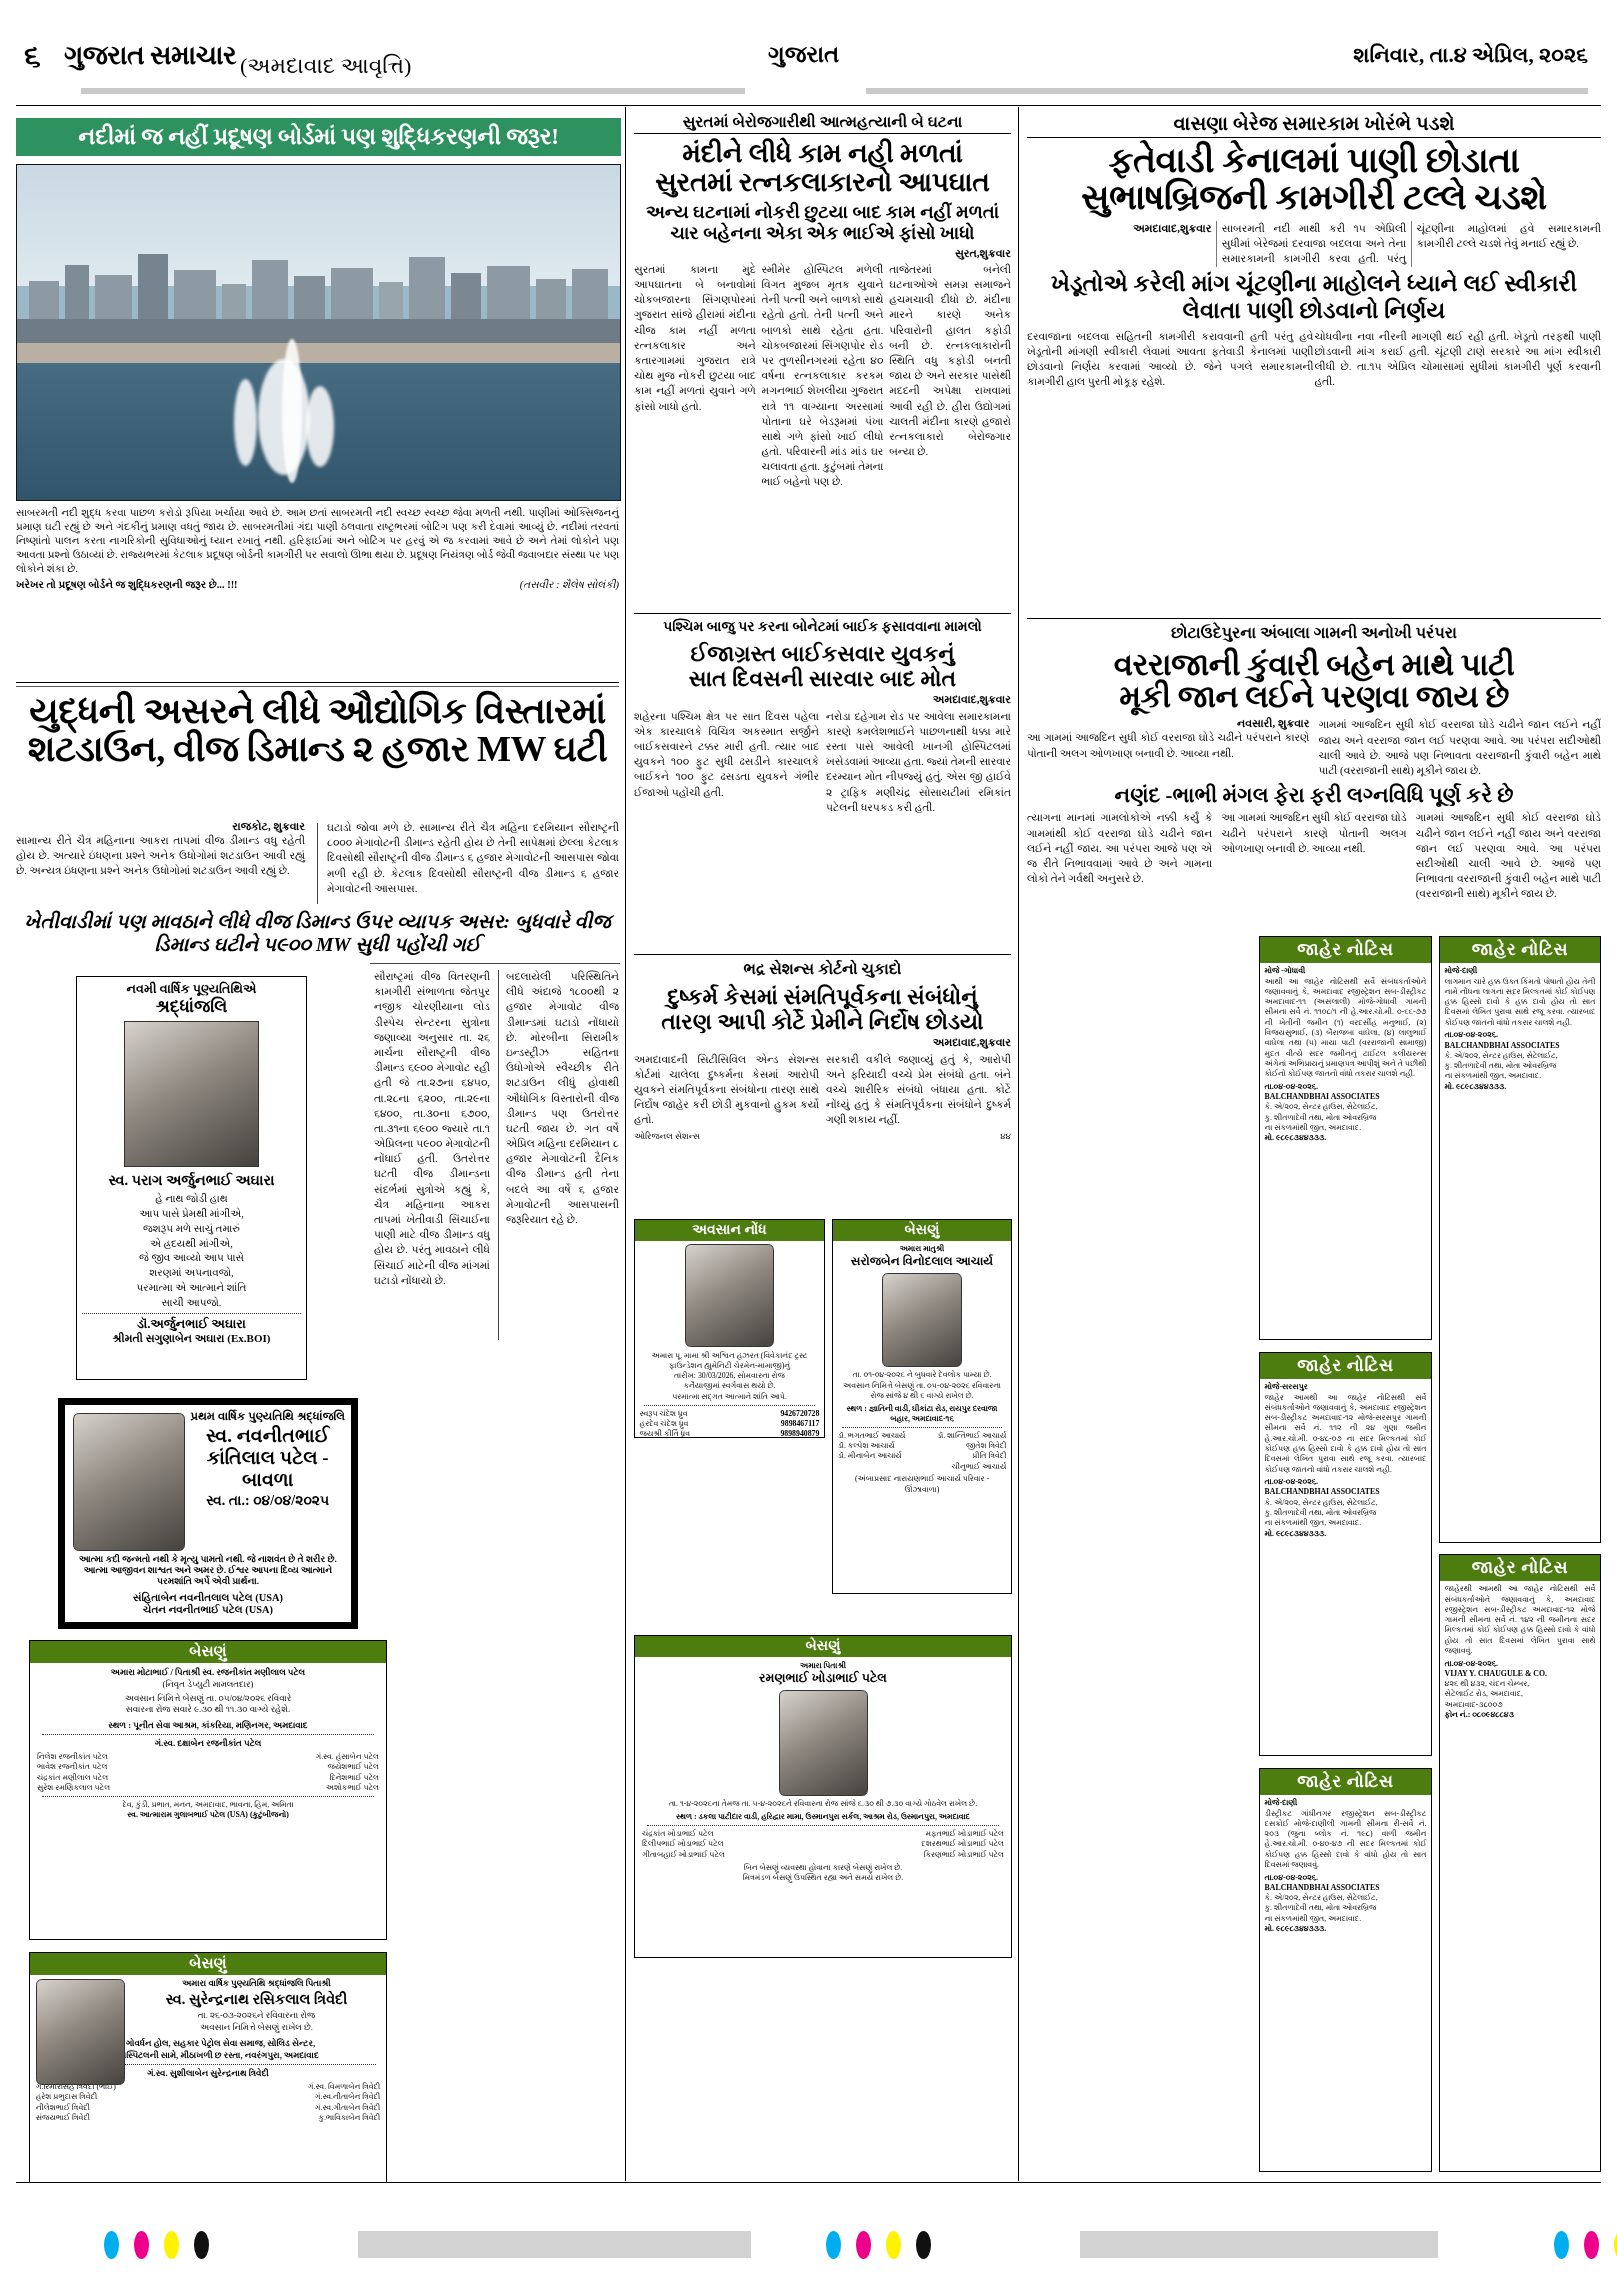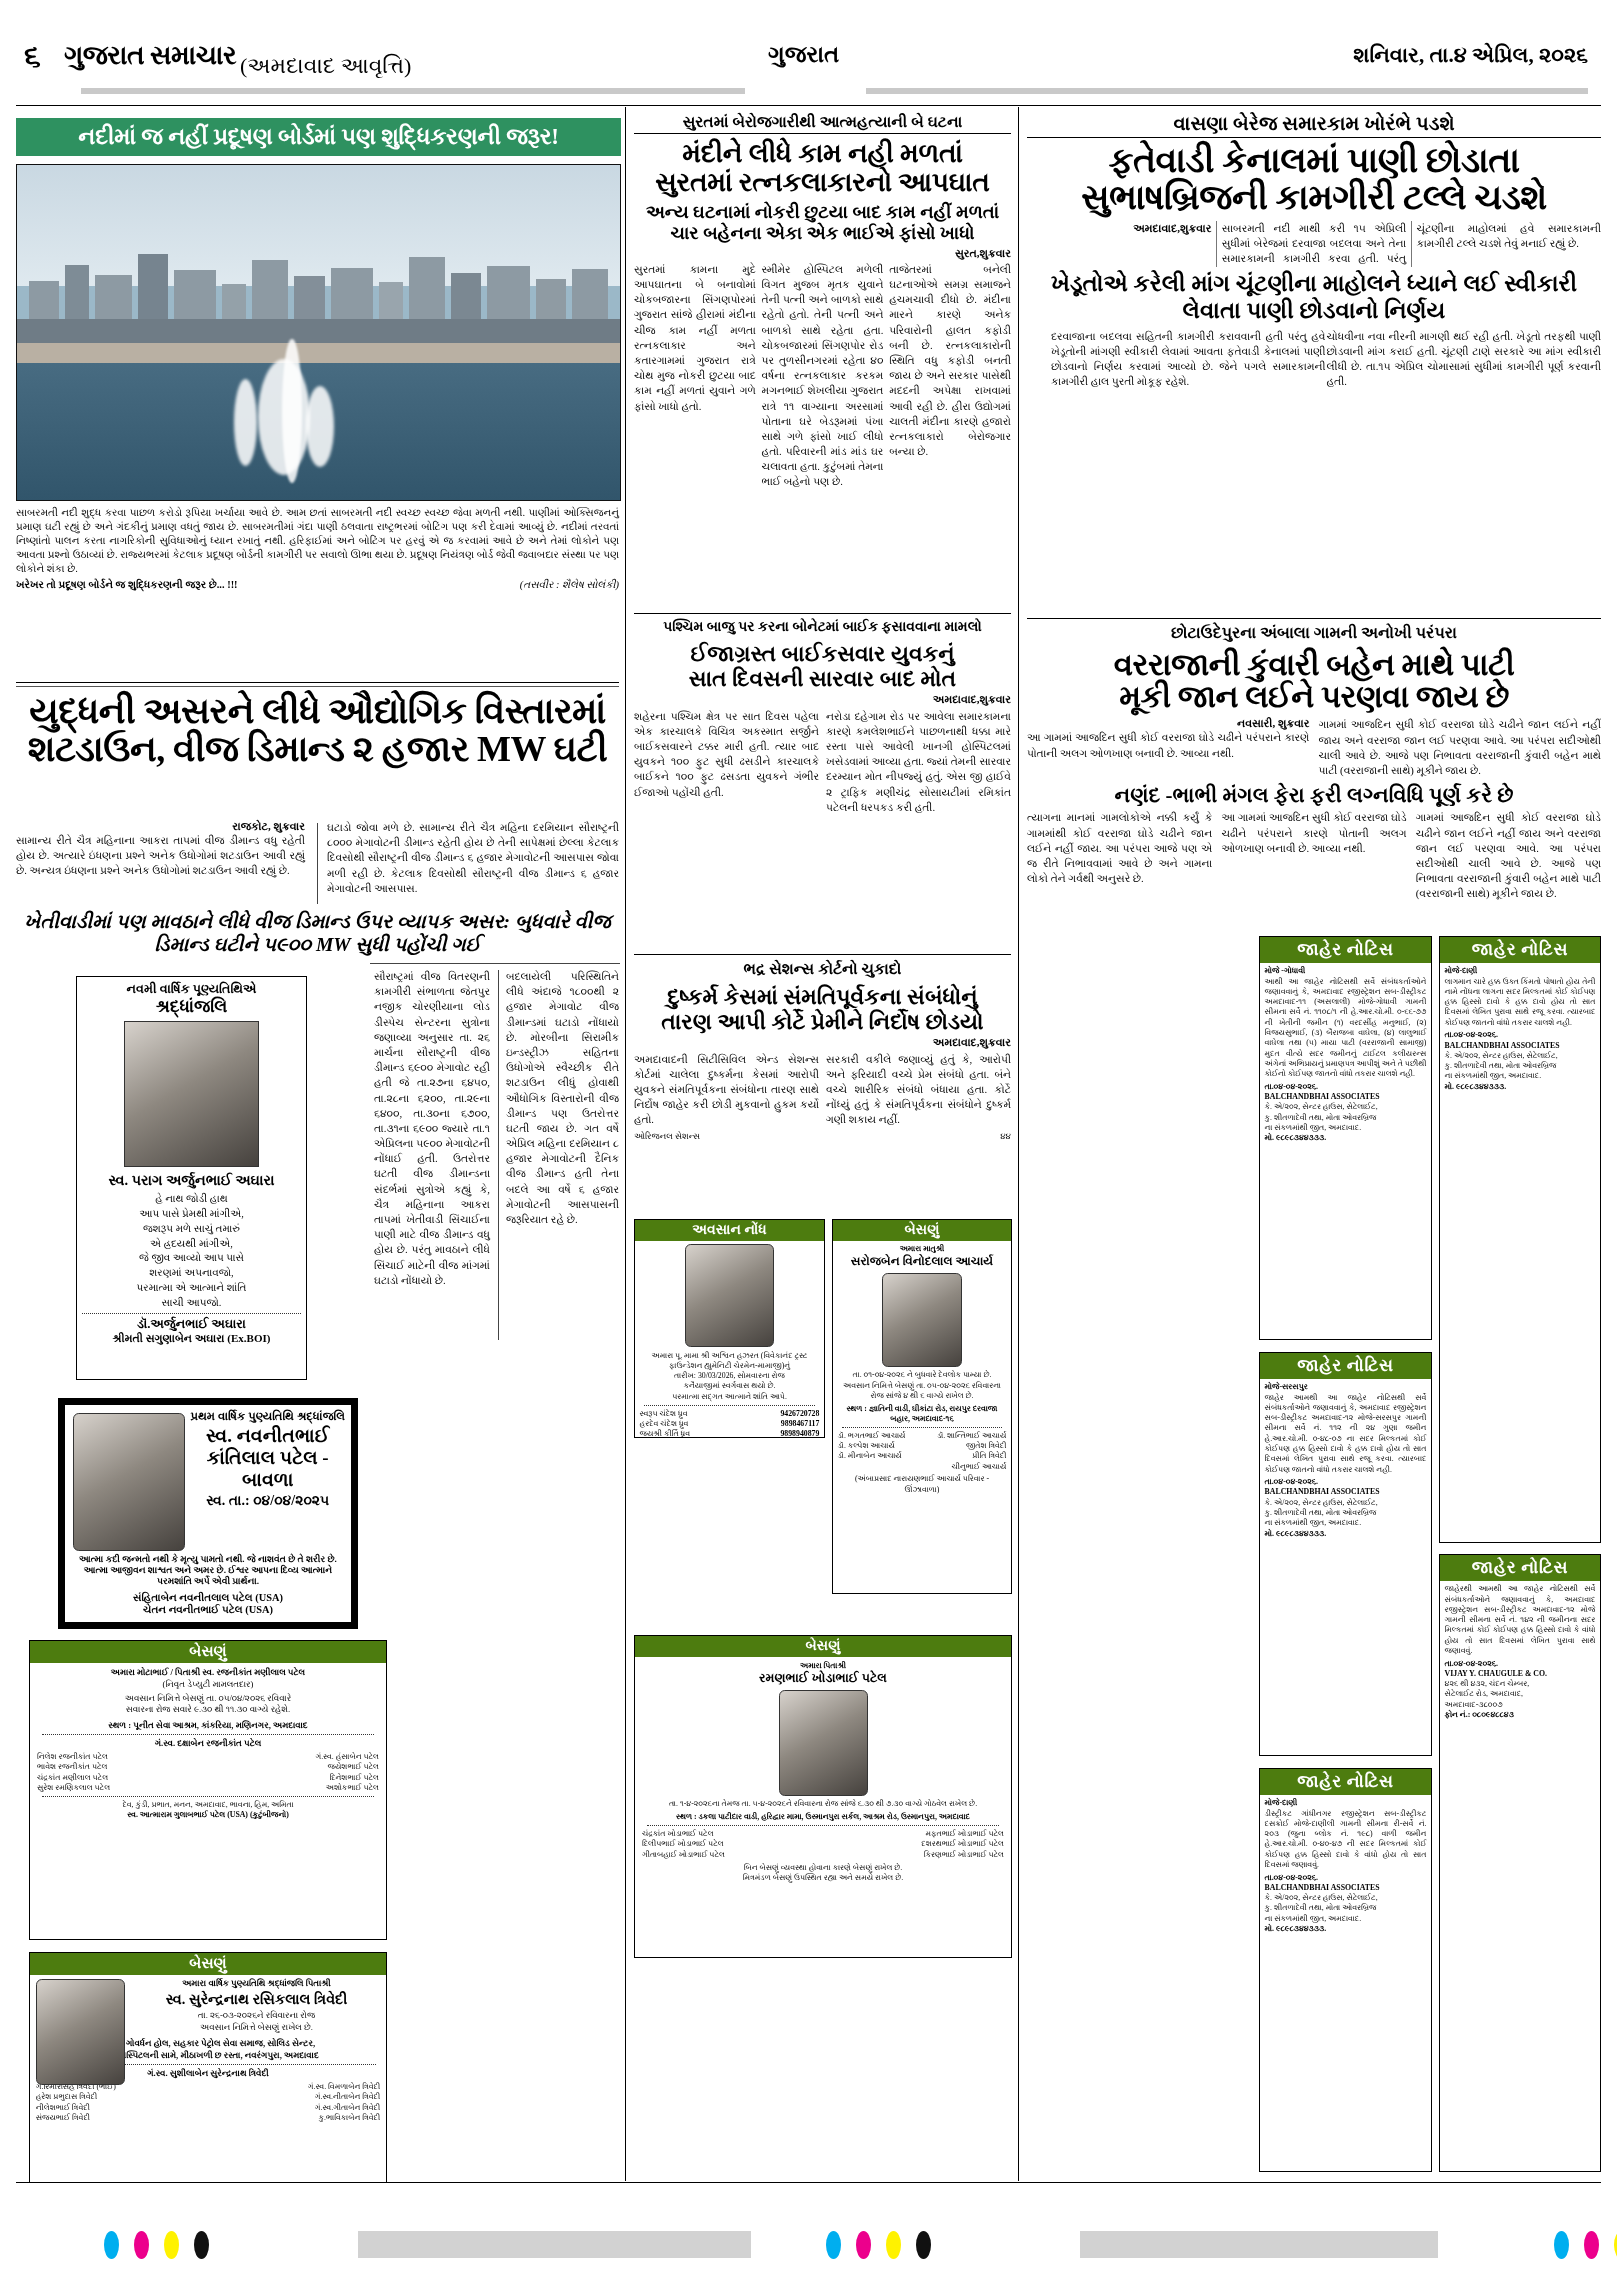--- a/index.html
+++ b/index.html
@@ -358,21 +358,21 @@
 
   <div style="position:absolute;left:1027px;top:113px;width:574px;">
     <div class="kicker" style="font-size:19.6px;">વાસણા બેરેજ સમારકામ ખોરંભે પડશે</div>
     <div class="hl-xl" style="font-size:35px;">ફતેવાડી કેનાલમાં પાણી છોડાતા</div>
     <div class="hl-xl" style="font-size:35px;">સુભાષબ્રિજની કામગીરી ટલ્લે ચડશે</div>
     <div class="body" style="margin-top:4.6px;column-count:3;column-gap:10.4px;column-rule:0.6px solid #777;">
       <span class="dateline" style="display:block;text-align:right;">અમદાવાદ,શુક્રવાર</span>
       <span style="display:block;">સાબરમતી નદી માથી કરી ૧૫ એપ્રિલી સુધીમાં બેરેજમાં દરવાજા બદલવા અને તેના સમારકામની કામગીરી કરવા હતી. પરંતુ ચૂંટણીના માહોલમાં હવે સમારકામની કામગીરી ટલ્લે ચડશે તેવું મનાઈ રહ્યું છે.</span>
     </div>
     <div class="subhead" style="margin-top:4.6px;font-size:23px;">ખેડૂતોએ કરેલી માંગ ચૂંટણીના માહોલને ધ્યાને લઈ સ્વીકારી લેવાતા પાણી છોડવાનો નિર્ણય</div>
-    <div style="display:flex;gap:1px;margin-top:4.6px;margin-left:24px;">
+    <div style="display:flex;gap:1px;margin-top:4.6px;">
       <div class="body" style="flex:1;">દરવાજાના બદલવા સહિતની કામગીરી કરાવવાની હતી પરંતુ હવે ખેડૂતોની માંગણી સ્વીકારી લેવામાં આવતા ફતેવાડી કેનાલમાં પાણી છોડવાનો નિર્ણય કરવામાં આવ્યો છે. જેને પગલે સમારકામની કામગીરી હાલ પુરતી મોકૂફ રહેશે.</div>
       <div class="body" style="flex:1;">ચોધવીના નવા નીરની માગણી થઈ રહી હતી. ખેડૂતો તરફથી પાણી છોડવાની માંગ કરાઈ હતી. ચૂંટણી ટાણે સરકારે આ માંગ સ્વીકારી લીધી છે. તા.૧૫ એપ્રિલ ચોમાસામાં સુધીમાં કામગીરી પૂર્ણ કરવાની હતી.</div>
     </div>
   </div>
 
   <div class="hrule" style="left:1027px;top:618px;width:574px;"></div>
 
   <div style="position:absolute;left:1027px;top:624px;width:574px;">
     <div class="kicker" style="font-size:16px;border:none;">છોટાઉદેપુરના અંબાલા ગામની અનોખી પરંપરા</div>
     <div class="hl-xl" style="font-size:31px;">વરરાજાની કુંવારી બહેન માથે પાટી</div>

